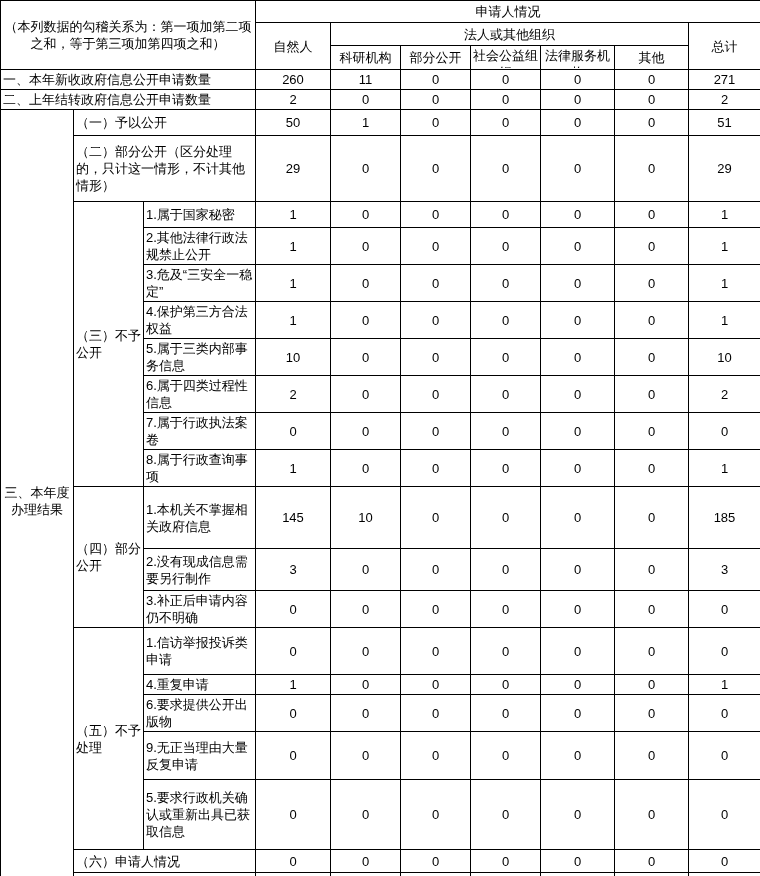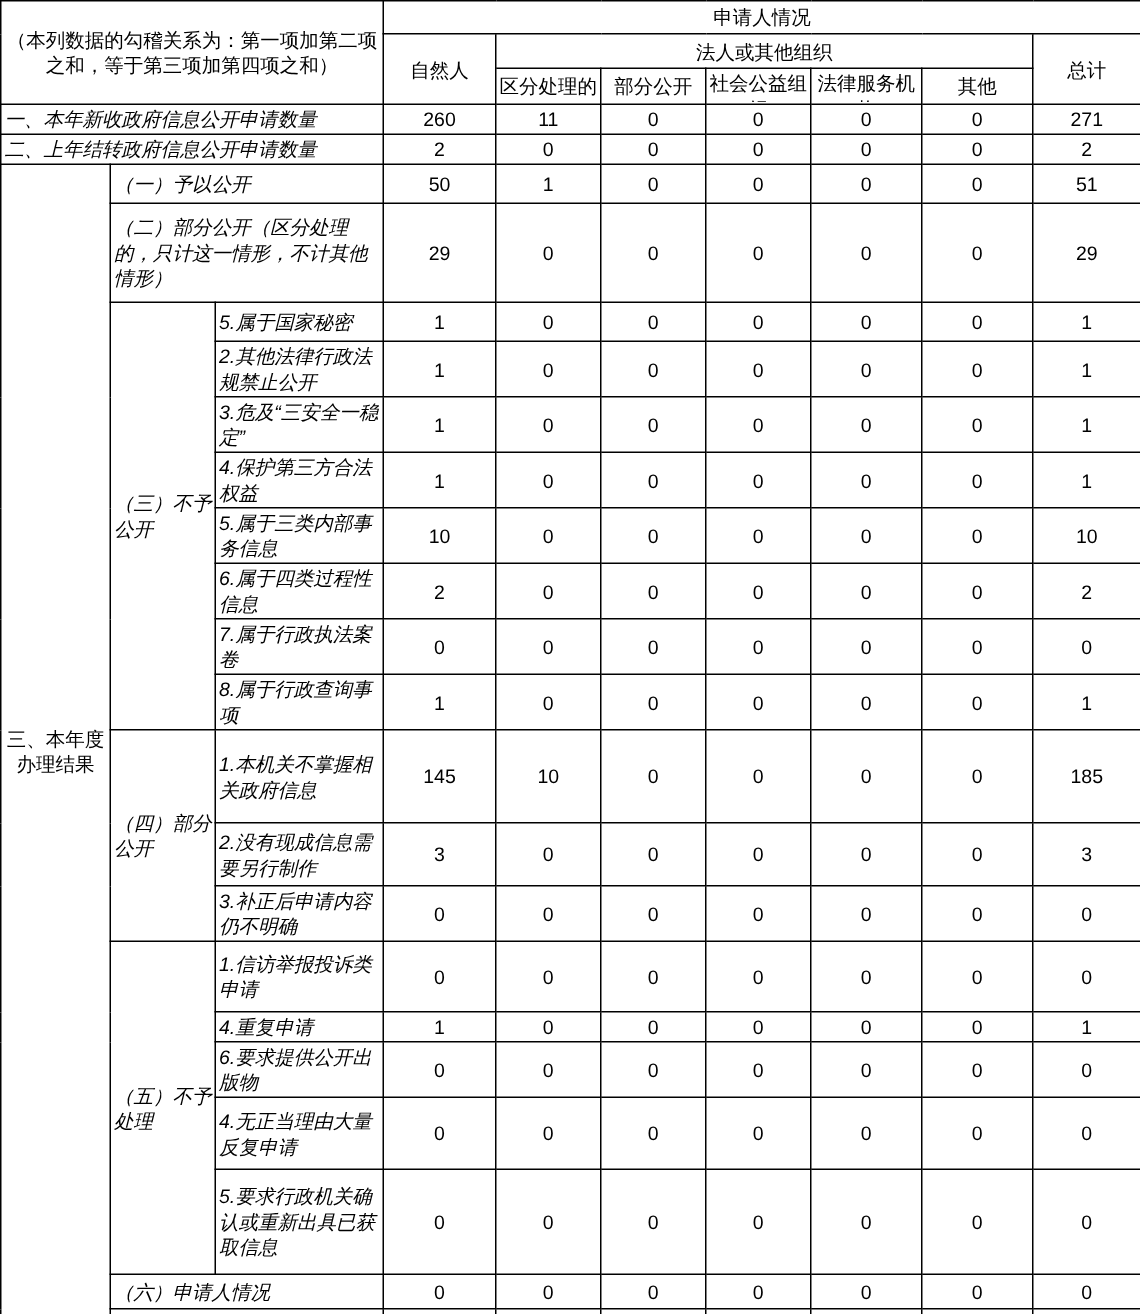--- a/index.html
+++ b/index.html
@@ -12,21 +12,21 @@
     width: 760px; border-collapse: collapse; table-layout: fixed;
   }
   table.report td {
     border: 1px solid #000;
     padding: 1px 2px;
     line-height: 17px;
     vertical-align: middle;
     overflow: hidden;
     word-break: break-all;
   }
-  td.lbl { text-align: left; font-style: italic; }
+  td.lbl { text-align: left; }
   td.num { text-align: center; }
   td.ctr { text-align: center; }
   .clip { height: 21px; overflow: hidden; text-align: center; }
 </style>
 </head>
 <body>
 
 <div class="sheet">
 <table class="report">
   <colgroup>
@@ -46,21 +46,21 @@
   <tr style="height:22px">
     <td class="ctr" rowspan="3" colspan="3">（本列数据的勾稽关系为：第一项加第二项之和，等于第三项加第四项之和）</td>
     <td class="ctr" colspan="7">申请人情况</td>
   </tr>
   <tr style="height:23px">
     <td class="ctr" rowspan="2">自然人</td>
     <td class="ctr" colspan="5">法人或其他组织</td>
     <td class="ctr" rowspan="2">总计</td>
   </tr>
   <tr style="height:23px">
-    <td class="ctr">区分处理的</td>
+    <td class="ctr">科研机构</td>
     <td class="ctr">部分公开</td>
     <td>
             <div class="clip">社会公益组织</div>
           </td>
     <td>
             <div class="clip">法律服务机构</div>
           </td>
     <td class="ctr">其他</td>
   </tr>
 
@@ -104,21 +104,21 @@
     <td class="num">0</td>
     <td class="num">0</td>
     <td class="num">0</td>
     <td class="num">0</td>
     <td class="num">0</td>
     <td class="num">29</td>
   </tr>
 
   <tr style="height:26px">
     <td class="lbl" rowspan="8">（三）不予公开</td>
-    <td class="lbl">5.属于国家秘密</td>
+    <td class="lbl">1.属于国家秘密</td>
     <td class="num">1</td>
     <td class="num">0</td>
     <td class="num">0</td>
     <td class="num">0</td>
     <td class="num">0</td>
     <td class="num">0</td>
     <td class="num">1</td>
   </tr>
   <tr style="height:34px">
     <td class="lbl">2.其他法律行政法规禁止公开</td>
@@ -248,21 +248,21 @@
     <td class="lbl">6.要求提供公开出版物</td>
     <td class="num">0</td>
     <td class="num">0</td>
     <td class="num">0</td>
     <td class="num">0</td>
     <td class="num">0</td>
     <td class="num">0</td>
     <td class="num">0</td>
   </tr>
   <tr style="height:48px">
-    <td class="lbl">4.无正当理由大量反复申请</td>
+    <td class="lbl">9.无正当理由大量反复申请</td>
     <td class="num">0</td>
     <td class="num">0</td>
     <td class="num">0</td>
     <td class="num">0</td>
     <td class="num">0</td>
     <td class="num">0</td>
     <td class="num">0</td>
   </tr>
   <tr style="height:70px">
     <td class="lbl">5.要求行政机关确认或重新出具已获取信息</td>

